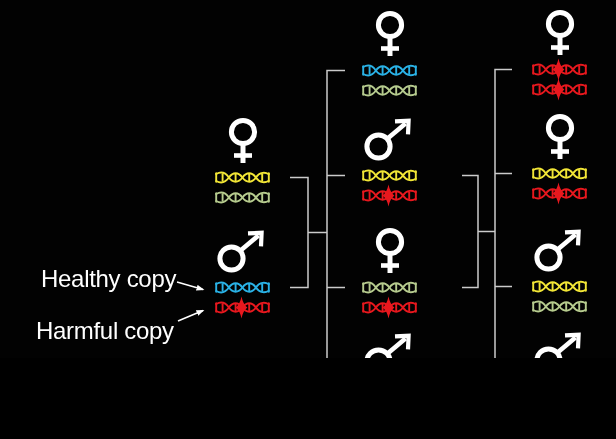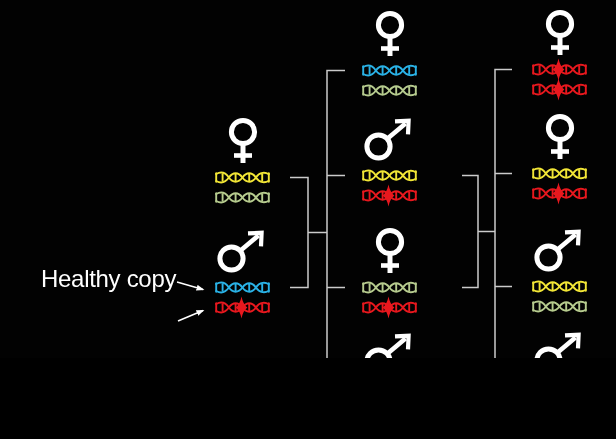--- a/index.html
+++ b/index.html
@@ -15,20 +15,21 @@
   .gene-strand svg{display:block;overflow:visible;}
   #overlay{position:absolute;left:0;top:0;pointer-events:none;}
 </style>
 </head>
 <body>
 
 <div id="canvas">
 
   <div class="legend-label" style="left:41px;top:266px;">Healthy copy</div>
 
+  <div class="legend-label" style="left:36px;top:318px;">Harmful copy</div>
 
   <div id="people">
       <div class="person-symbol" style="left: 223.5px; top: 117px;"><svg width="38" height="48" viewBox="0 0 38 48">
     <circle cx="19" cy="15" r="11.6" fill="none" stroke="#ffffff" stroke-width="5"></circle>
     <line x1="19" y1="27" x2="19" y2="46" stroke="#ffffff" stroke-width="5"></line>
     <line x1="10" y1="38.5" x2="28" y2="38.5" stroke="#ffffff" stroke-width="4.6"></line>
   </svg></div>
       <div class="gene-strand" style="left: 214px; top: 171px;">
         <svg width="57" height="13" viewBox="0 0 57 13">
     <g fill="none" stroke="#f2e636" stroke-width="1.9" stroke-linecap="round">

